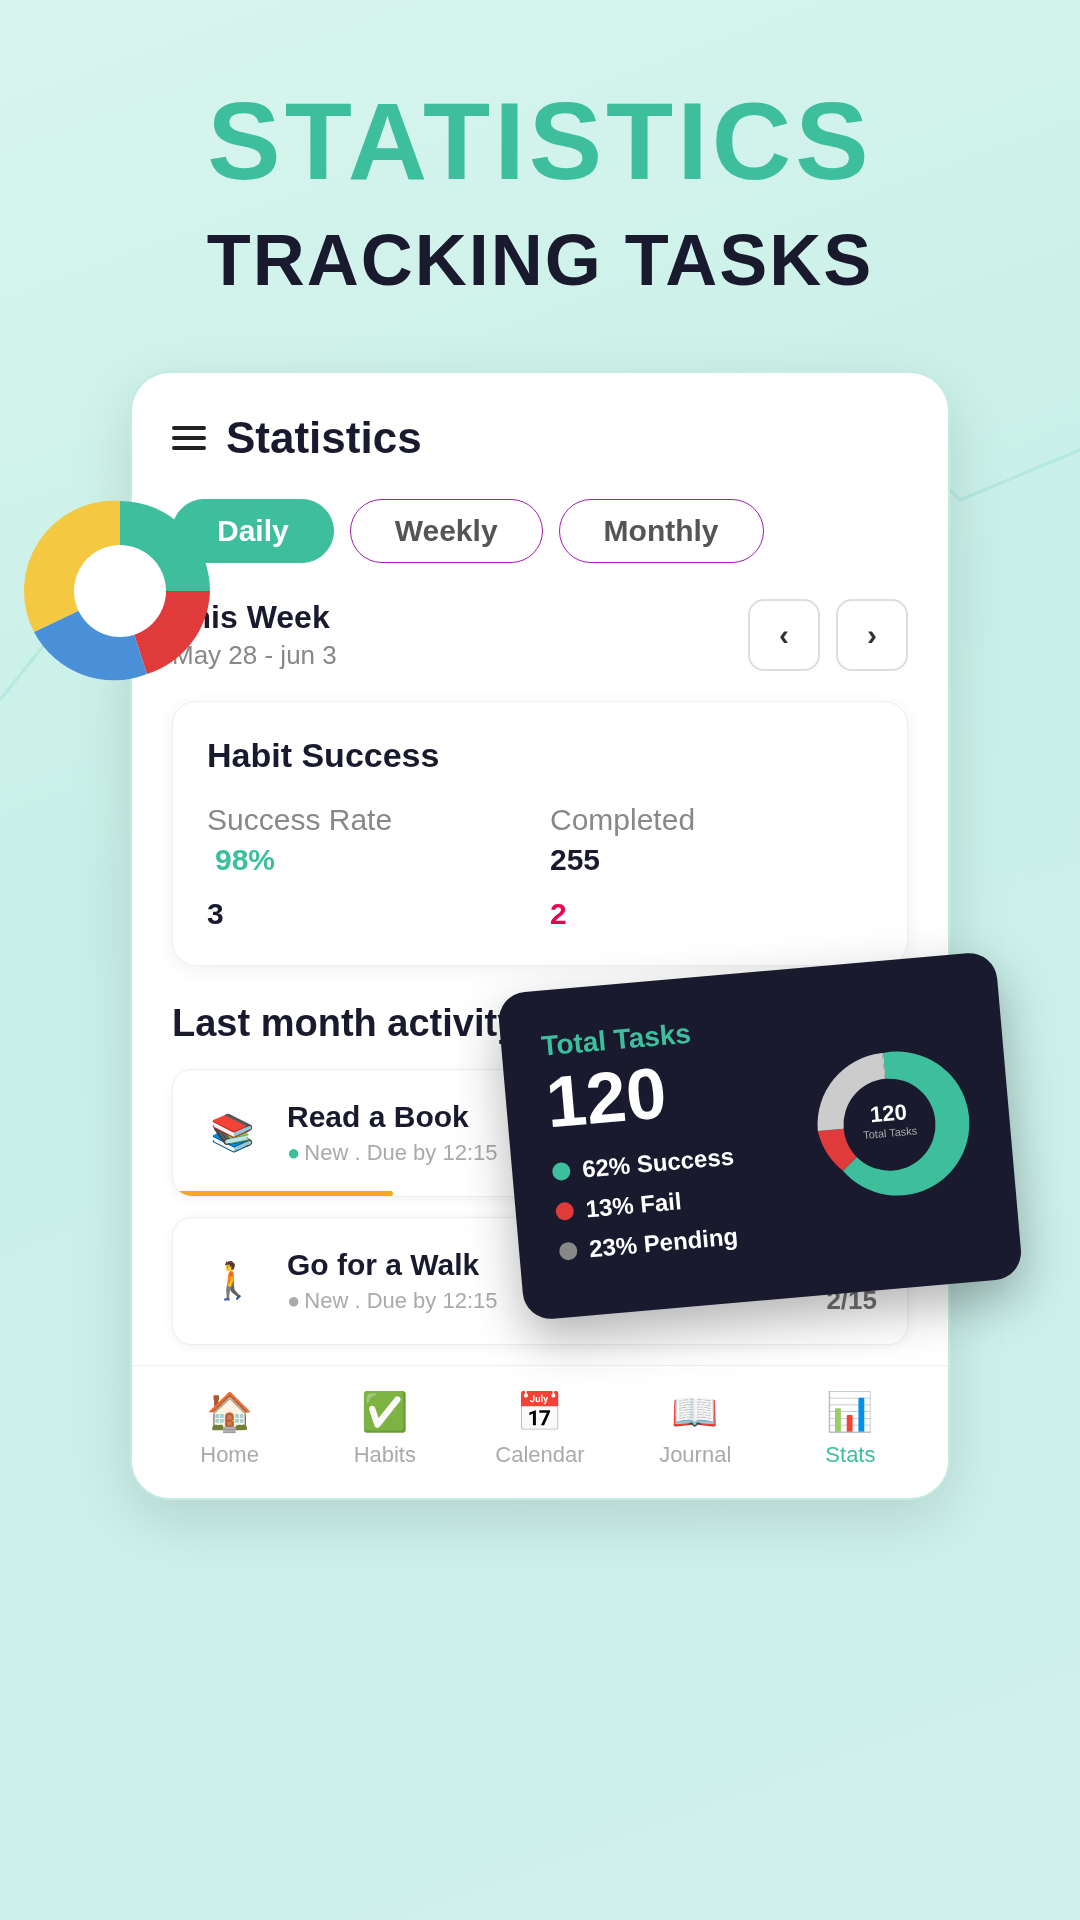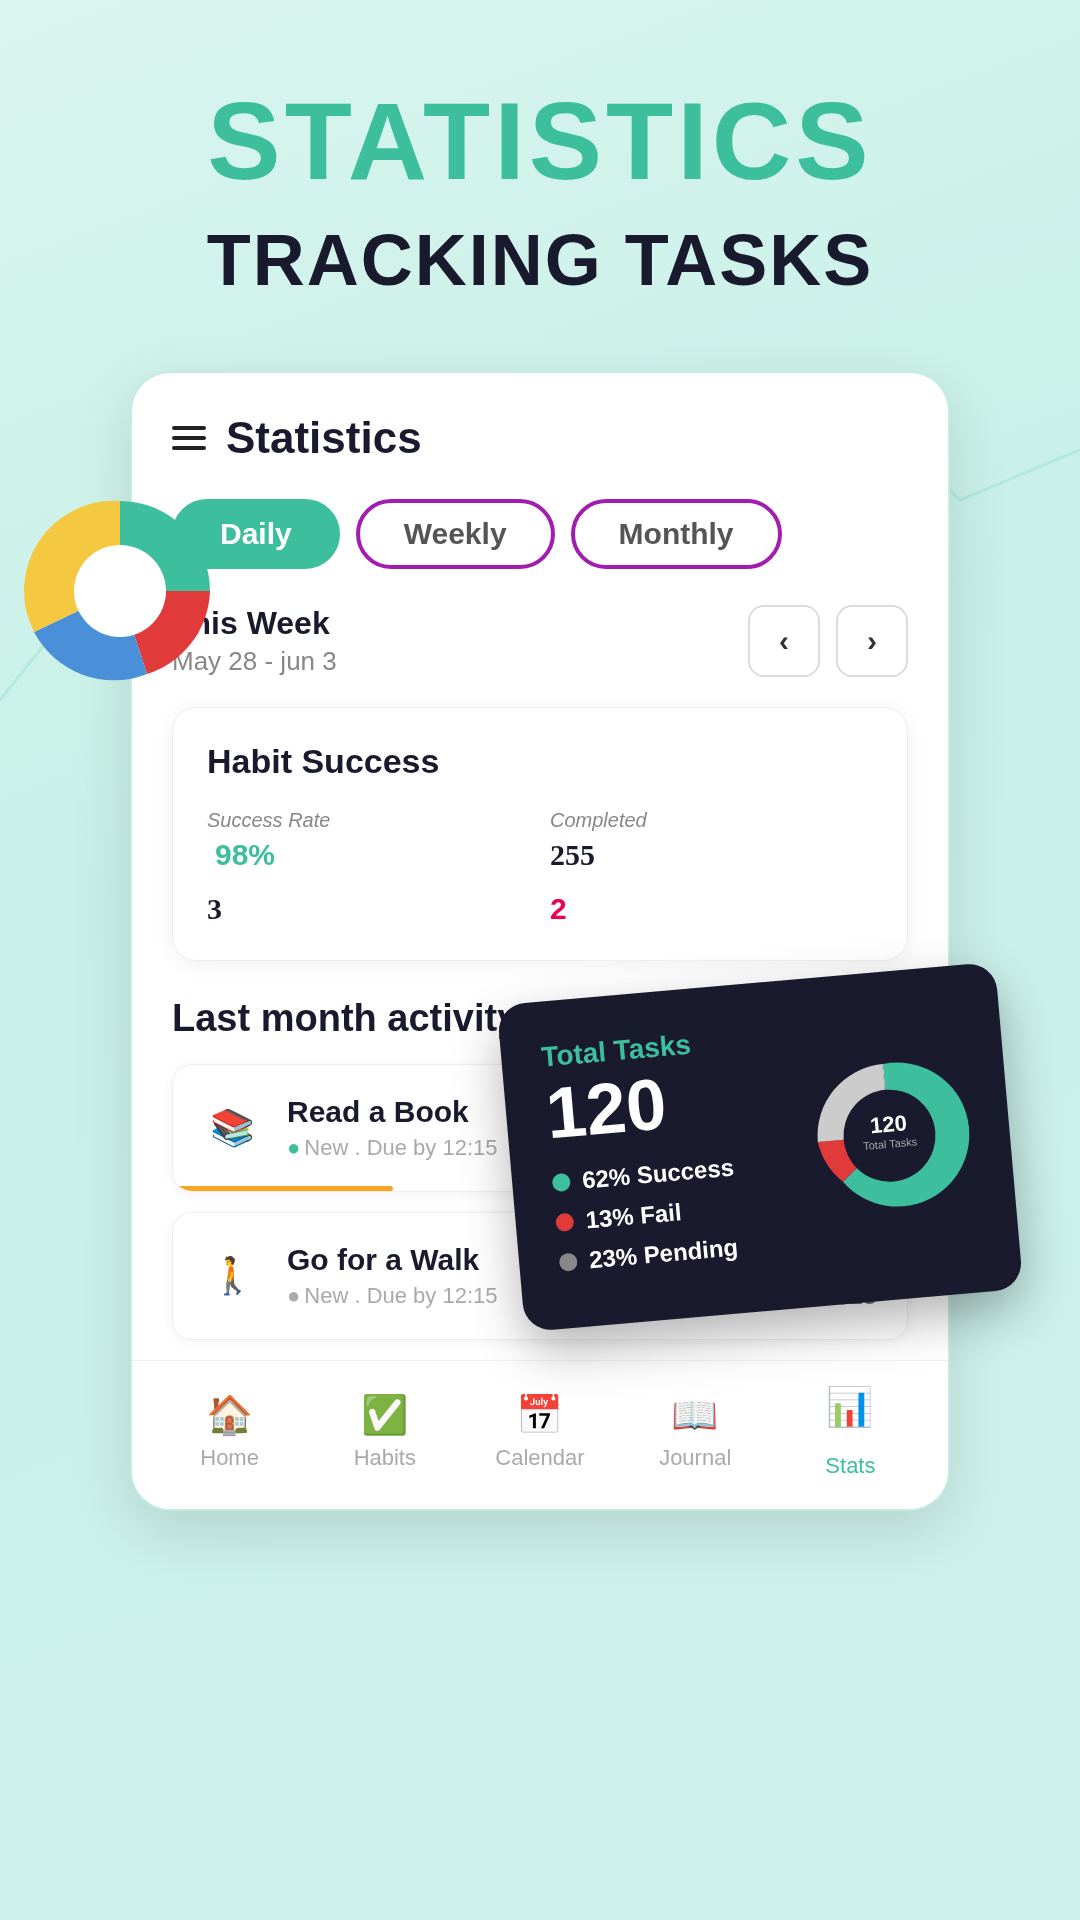--- a/index.html
+++ b/index.html
@@ -118,21 +118,21 @@
       gap: 16px;
       margin-bottom: 36px;
     }
 
     .tab-btn {
       padding: 14px 44px;
       border-radius: 50px;
       font-size: 30px;
       font-weight: 600;
       cursor: pointer;
-      border: 4px solid #a21caf;
+      border: 1px solid #a21caf;
       background: #fff;
       color: #555;
     }
 
     .tab-btn.active {
       background: #3dbf9e;
       color: #fff;
       border-color: #3dbf9e;
     }
 
@@ -193,34 +193,33 @@
       margin-bottom: 28px;
     }
 
     .habit-stats {
       display: grid;
       grid-template-columns: 1fr 1fr;
       gap: 20px;
     }
 
     .stat-item label {
-      font-size: 20px;
+      font-size: 30px;
       color: #888;
       display: block;
       margin-bottom: 6px;
-      font-style: italic;
     }
 
     .stat-value {
       font-size: 30px;
       font-weight: 700;
     }
 
     .stat-value.green { color: #3dbf9e; margin-left: 8px; }
-    .stat-value.dark { color: #1a1a2e; font-family: Liberation Serif, serif; }
+    .stat-value.dark { color: #1a1a2e; }
     .stat-value.red { color: #e05; }
 
     
     .section-title {
       font-size: 38px;
       font-weight: 700;
       color: #1a1a2e;
       margin-bottom: 24px;
     }
 
@@ -333,21 +332,20 @@
     }
 
     .nav-item-label {
       font-size: 22px;
       color: #aaa;
       font-weight: 500;
     }
 
     .nav-item-label.active-nav {
       color: #3dbf9e;
-      margin-top: 16px;
     }
 
     
     .floating-card {
       position: absolute;
       bottom: 200px;
       right: -60px;
       width: 500px;
       background: #1a1a2e;
       border-radius: 28px;

